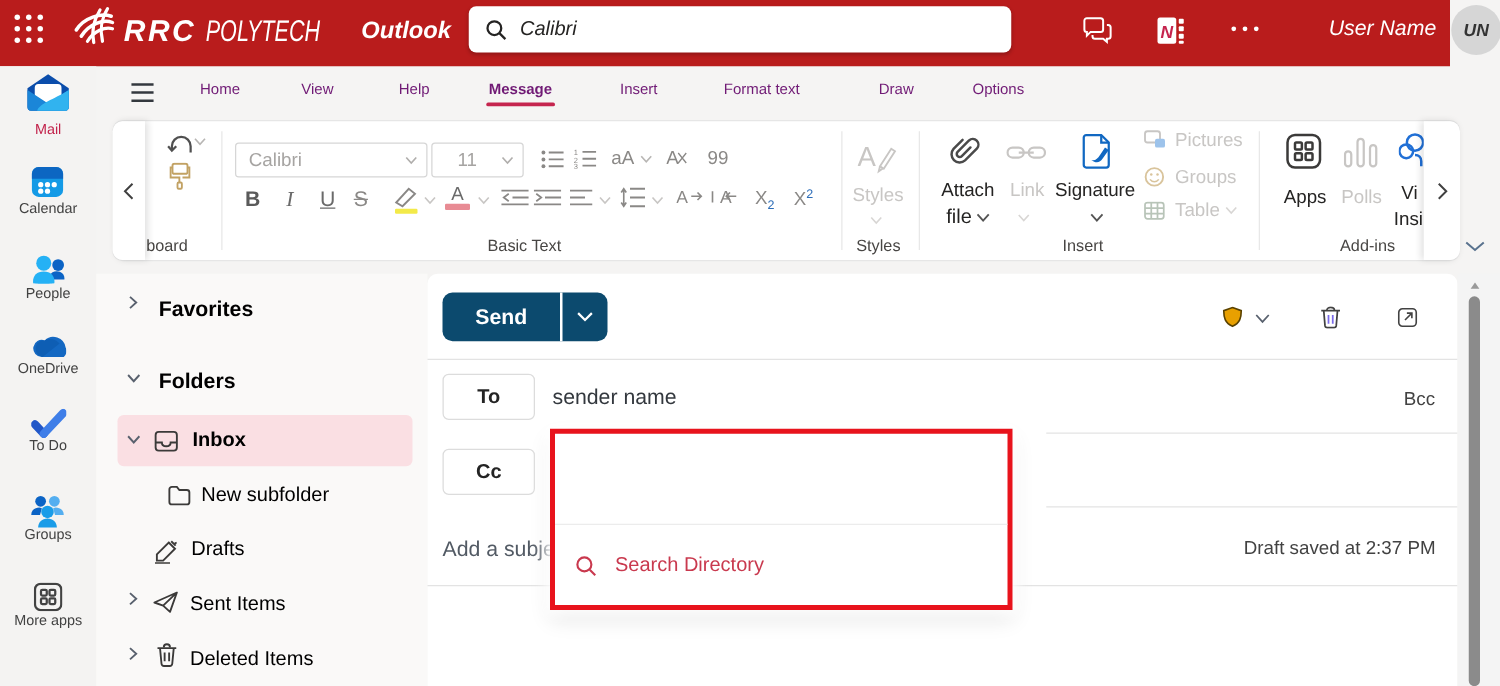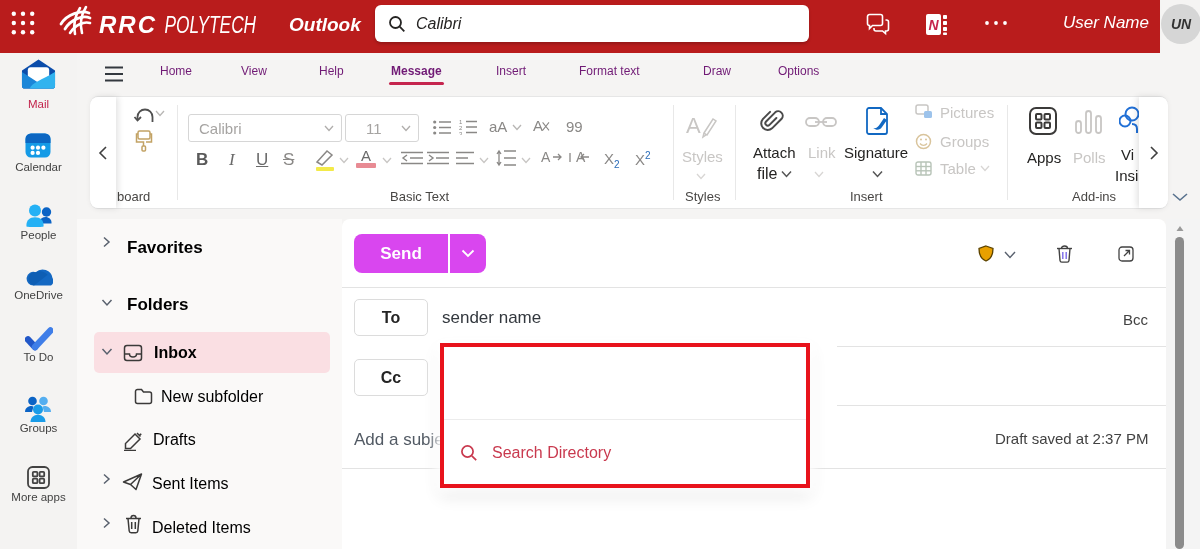--- a/index.html
+++ b/index.html
@@ -37,21 +37,21 @@
 #scrollR { position:absolute; left:1139px; top:97px; width:29px; height:111px; background:#fff; border-radius:0 8px 8px 0; box-shadow:-2px 0 6px rgba(0,0,0,.12); display:flex; align-items:center; justify-content:center; }
 #collapse { position:absolute; left:1171px; top:192px; }
 .combo { position:absolute; border:1px solid #d6d6d6; border-radius:3px; color:#a6a4a2; font-size:15px; display:flex; align-items:center; }
 
 
 #folders { position:absolute; left:77px; top:219px; width:265px; height:330px; background:#faf9f8; }
 .fhead { font-weight:bold; font-size:17px; }
 
 
 #compose { position:absolute; left:342px; top:219px; width:824px; height:330px; background:#fff; border-radius:8px 8px 0 0; }
-#sendbtn { position:absolute; left:354px; top:234px; width:132px; height:39px; background:#d946ef; border-radius:8px; display:flex; }
+#sendbtn { position:absolute; left:354px; top:234px; width:132px; height:39px; background:#0c4a6e; border-radius:8px; display:flex; }
 #sendbtn .main { width:96px; display:flex; align-items:center; justify-content:center; color:#fff; font-weight:bold; font-size:17px; border-right:2px solid #fff; }
 #sendbtn .dd { flex:1; display:flex; align-items:center; justify-content:center; }
 .hr { position:absolute; height:1px; background:#e3e3e3; }
 .fieldbtn { position:absolute; left:354px; width:74px; height:37px; border:1px solid #dcdcdc; border-radius:5px; background:#fff; display:flex; align-items:center; justify-content:center; font-size:16px; color:#242424; font-weight:bold; }
 
 
 #dropdown { position:absolute; left:440px; top:343px; width:370px; height:145px; background:#fff; border:4px solid #e8131c; box-shadow:0 0 10px 5px rgba(255,255,255,.95), 0 8px 16px rgba(0,0,0,.10); }
 #card { position:absolute; left:3px; top:6px; width:356px; height:61px; background:#f7dce1; border:2px solid #3b3a39; border-radius:6px; }
 #sn { position:absolute; left:9px; top:5px; width:47px; height:47px; border-radius:50%; background:#dfa2ac; color:#7a2e3c; font-weight:bold; font-size:16px; display:flex; align-items:center; justify-content:center; }
 #searchdir { position:absolute; left:0; top:97px; width:100%; display:flex; align-items:center; }

